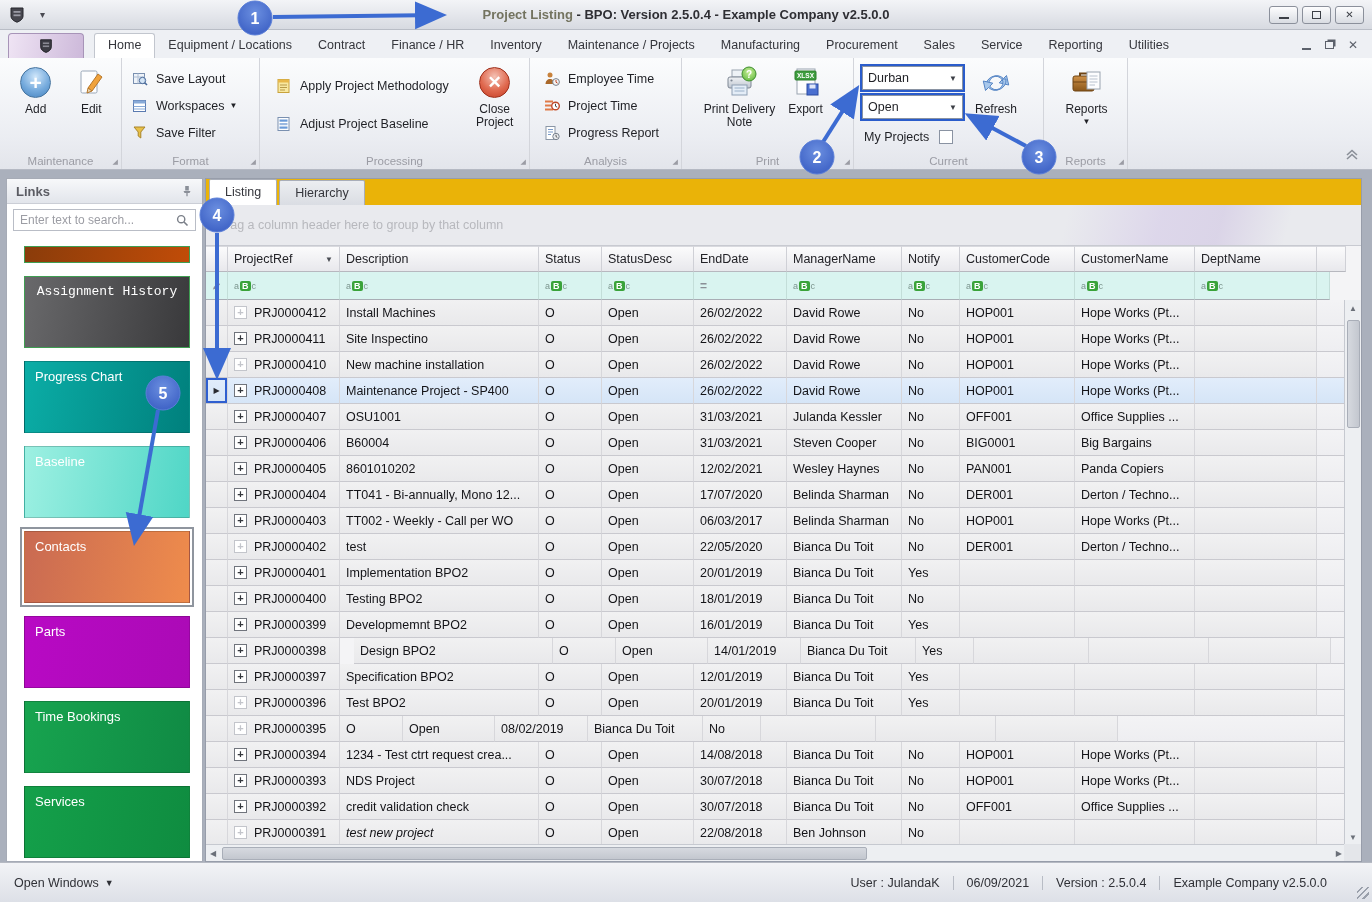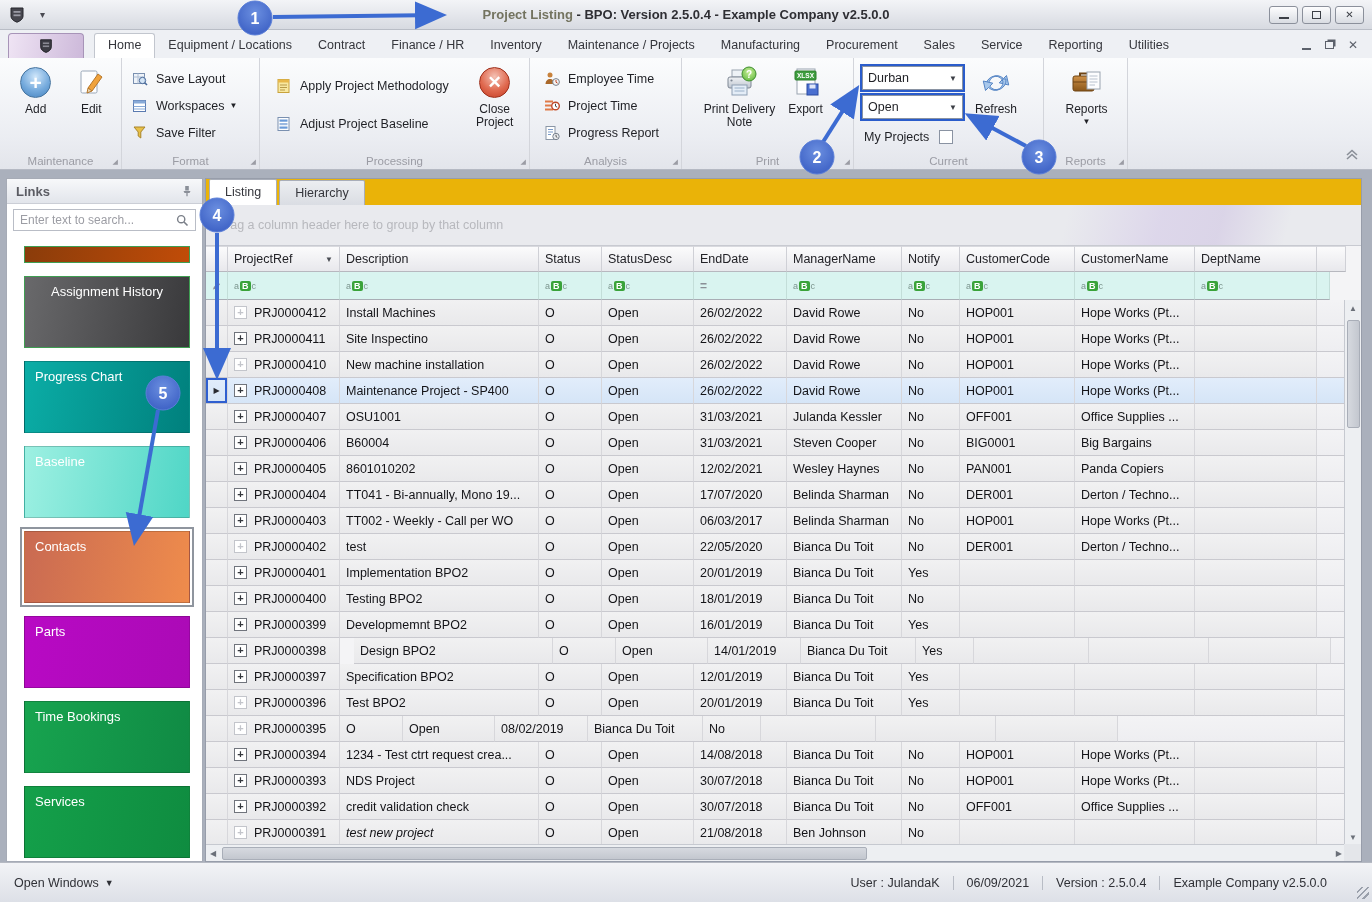--- a/index.html
+++ b/index.html
@@ -429,21 +429,21 @@
       <svg width="13" height="13" viewBox="0 0 13 13">
           <circle cx="5.2" cy="5.2" r="3.6" fill="none" stroke="#7a7f88" stroke-width="1.4"></circle>
           <line x1="8" y1="8" x2="11.5" y2="11.5" stroke="#7a7f88" stroke-width="1.6"></line>
         </svg>
     </span>
   </div>
   <div class="tiles">
       <div class="tile partial green-border" style="background: linear-gradient(100deg, rgb(138, 60, 10), rgb(193, 76, 8));">
         <div></div>
       </div>
-      <div class="tile center green-border" style="background: linear-gradient(100deg, rgb(105, 105, 107), rgb(57, 57, 59));">
+      <div class="tile center green-border" style="background: linear-gradient(100deg, rgb(105, 105, 107), rgb(57, 57, 59)); font-family: Liberation Mono, monospace;">
         <div>Assignment History</div>
       </div>
       <div class="tile" style="background: linear-gradient(100deg, rgb(11, 173, 166), rgb(0, 128, 125));">
         <div>Progress Chart</div>
       </div>
       <div class="tile" style="background: linear-gradient(100deg, rgb(157, 240, 226), rgb(79, 214, 198));">
         <div>Baseline</div>
       </div>
       <div class="tile selected" style="background: linear-gradient(100deg, rgb(201, 106, 82), rgb(239, 140, 76));">
         <div>Contacts</div>
@@ -698,21 +698,21 @@
         <div class="gcell" style="width: 120px;">Panda Copiers</div>
         <div class="gcell" style="width: 122px;"></div>
         <div class="gcell fill"></div>
       </div>
       <div class="grow">
         <div class="gcell rowind" style="width: 22px;"></div>
         <div class="gcell" style="width: 112px;">
           <span class="expand">+</span>
           <span>PRJ0000404</span>
         </div>
-        <div class="gcell" style="width: 199px;">TT041 - Bi-annually, Mono 19...</div>
+        <div class="gcell" style="width: 199px;">TT041 - Bi-annually, Mono 12...</div>
         <div class="gcell" style="width: 63px;">O</div>
         <div class="gcell" style="width: 92px;">Open</div>
         <div class="gcell" style="width: 93px;">17/07/2020</div>
         <div class="gcell" style="width: 115px;">Belinda Sharman</div>
         <div class="gcell" style="width: 58px;">No</div>
         <div class="gcell" style="width: 115px;">DER001</div>
         <div class="gcell" style="width: 120px;">Derton / Techno...</div>
         <div class="gcell" style="width: 122px;"></div>
         <div class="gcell fill"></div>
       </div>
@@ -921,21 +921,21 @@
       </div>
       <div class="grow">
         <div class="gcell rowind" style="width: 22px;"></div>
         <div class="gcell" style="width: 112px;">
           <span class="expand dis">+</span>
           <span>PRJ0000391</span>
         </div>
         <div class="gcell" style="width: 199px; font-style: italic;">test new project</div>
         <div class="gcell" style="width: 63px;">O</div>
         <div class="gcell" style="width: 92px;">Open</div>
-        <div class="gcell" style="width: 93px;">21/08/2018</div>
+        <div class="gcell" style="width: 93px;">22/08/2018</div>
         <div class="gcell" style="width: 115px;">Ben Johnson</div>
         <div class="gcell" style="width: 58px;">No</div>
         <div class="gcell" style="width: 115px;"></div>
         <div class="gcell" style="width: 120px;"></div>
         <div class="gcell" style="width: 122px;"></div>
         <div class="gcell fill"></div>
       </div>
     </div>
   <div class="vscroll">
     <span class="sarr">▲</span>

